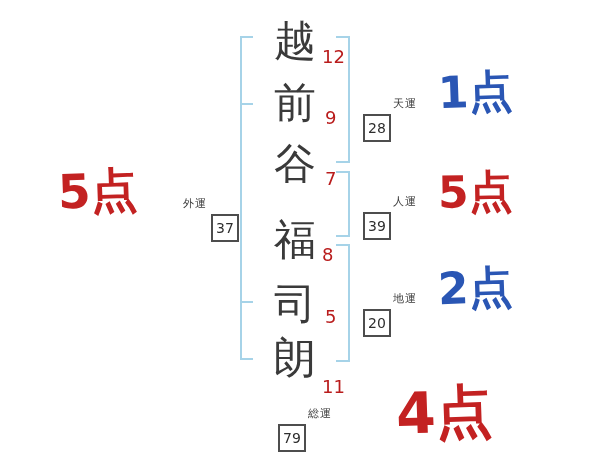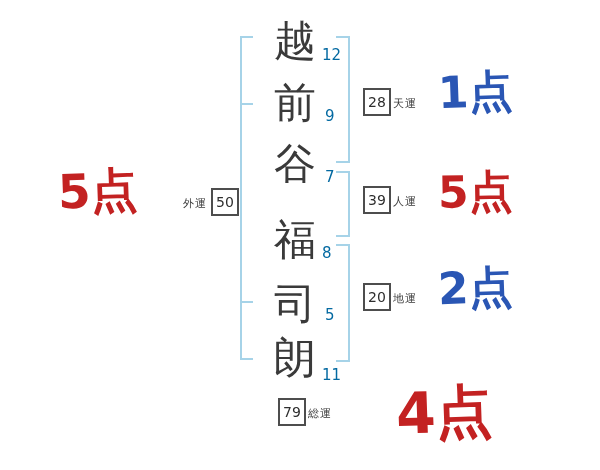--- a/index.html
+++ b/index.html
@@ -16,36 +16,37 @@
     left: 272px;
     width: 46px;
     text-align: center;
     font-size: 42px;
     line-height: 1;
     color: var(--ink);
     font-weight: 500;
   }
   .strokes {
     position: absolute;
-    font-size: 15px;
-    color: #0369a1;
+    font-size: 18px;
+    color: #b91c1c;
   }
   .vline { position: absolute; width: 2px; background: var(--bracket); }
   .hline { position: absolute; height: 2px; background: var(--bracket); }
   .num-box {
     position: absolute;
     width: 24px;
     height: 24px;
     border: 2px solid #4d4d4d;
     background: #fff;
     display: flex;
     align-items: center;
     justify-content: center;
     font-size: 14px;
     color: #2e2e2e;
+    margin-top: 26px;
   }
   .f-label {
     position: absolute;
     font-size: 11px;
     color: #3a3a3a;
     letter-spacing: 1px;
   }
   .score {
     position: absolute;
     font-weight: bold;
@@ -65,21 +66,21 @@
   <span class="kanji" style="top:143px">谷</span>
   <span class="kanji" style="top:219px">福</span>
   <span class="kanji" style="top:283px">司</span>
   <span class="kanji" style="top:337px">朗</span>
 
   <span class="strokes" style="left:322px; top:46px">12</span>
   <span class="strokes" style="left:325px; top:107px">9</span>
   <span class="strokes" style="left:325px; top:168px">7</span>
   <span class="strokes" style="left:322px; top:244px">8</span>
   <span class="strokes" style="left:325px; top:306px">5</span>
-  <span class="strokes" style="left:322px; top:366px">11</span>
+  <span class="strokes" style="left:322px; top:376px">11</span>
 
   <div class="vline" style="left:240px; top:36px; height:324px"></div>
   <div class="hline" style="left:240px; top:36px; width:13px"></div>
   <div class="hline" style="left:240px; top:103px; width:13px"></div>
   <div class="hline" style="left:240px; top:301px; width:13px"></div>
   <div class="hline" style="left:240px; top:358px; width:13px"></div>
 
   <div class="vline" style="left:348px; top:36px; height:127px"></div>
   <div class="hline" style="left:336px; top:36px; width:14px"></div>
   <div class="hline" style="left:336px; top:161px; width:14px"></div>
@@ -95,21 +96,21 @@
   <div class="num-box" style="left:363px; top:88px">28</div>
   <span class="f-label" style="left:393px; top:96px">天運</span>
 
   <div class="num-box" style="left:363px; top:186px">39</div>
   <span class="f-label" style="left:393px; top:194px">人運</span>
 
   <div class="num-box" style="left:363px; top:283px">20</div>
   <span class="f-label" style="left:393px; top:291px">地運</span>
 
   <span class="f-label" style="left:183px; top:196px">外運</span>
-  <div class="num-box" style="left:211px; top:188px">50</div>
+  <div class="num-box" style="left:211px; top:188px">37</div>
 
   <div class="num-box" style="left:278px; top:398px">79</div>
   <span class="f-label" style="left:308px; top:406px">総運</span>
 
   <span class="score red" style="left:58px;  top:167px; font-size:47px; transform:rotate(-2deg)">5点</span>
   <span class="score blue" style="left:438px; top:70px;  font-size:44px; transform:rotate(-2deg)">1点</span>
   <span class="score red" style="left:438px; top:170px; font-size:44px; transform:rotate(-1deg)">5点</span>
   <span class="score blue" style="left:438px; top:266px; font-size:44px; transform:rotate(-2deg)">2点</span>
   <span class="score red" style="left:396px; top:384px; font-size:57px; transform:rotate(-2deg)">4点</span>
 

